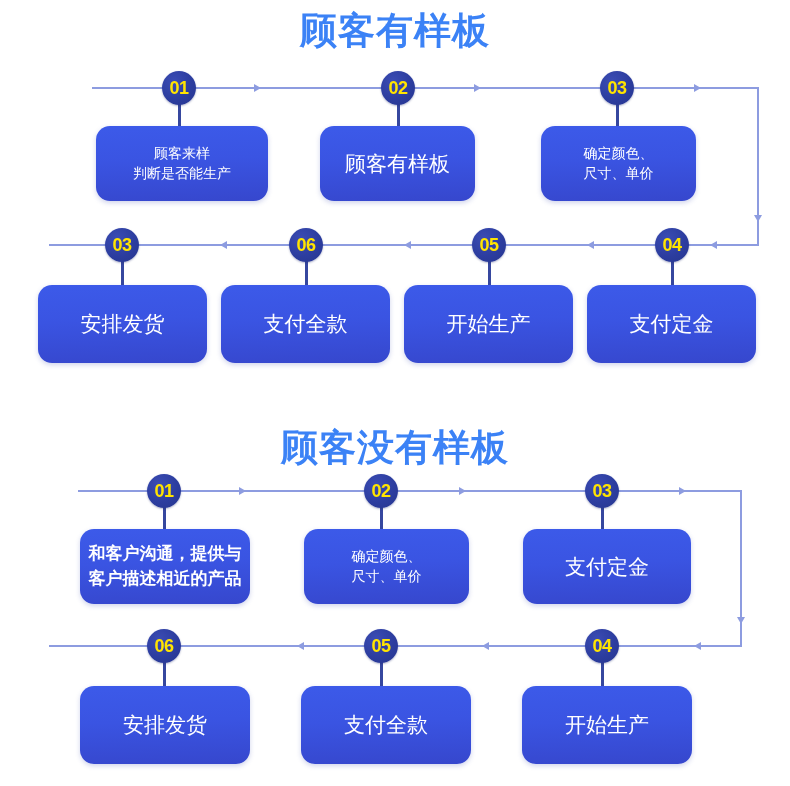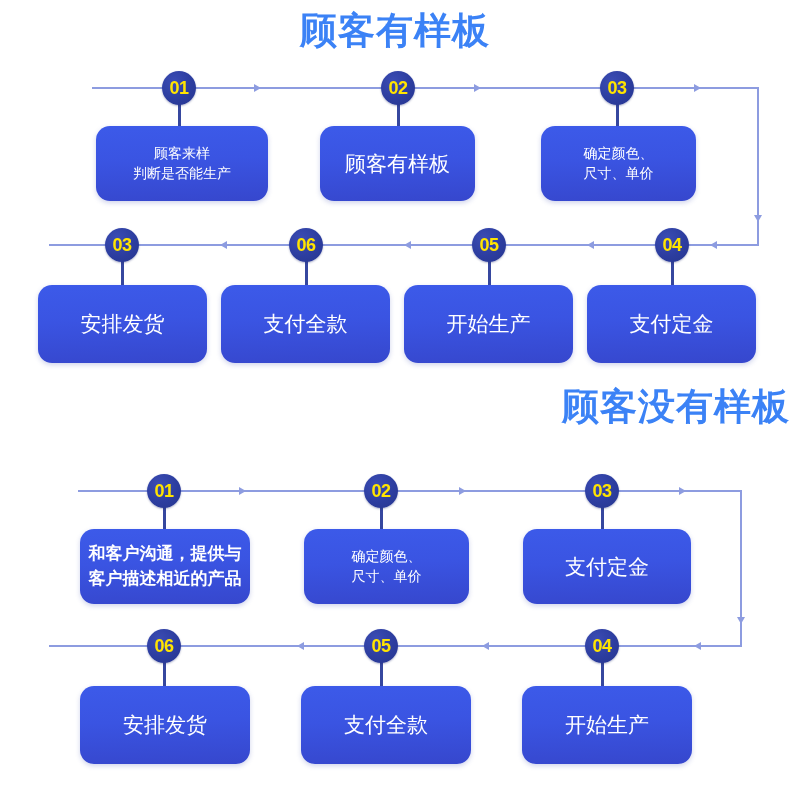--- a/index.html
+++ b/index.html
@@ -26,21 +26,21 @@
     left: 0;
     width: 790px;
     text-align: center;
     color: #3b82f6;
     font-size: 37px;
     font-weight: bold;
     letter-spacing: 1px;
     line-height: 1;
   }
   #title-1 { top: 12px; }
-  #title-2 { top: 388px; text-align: right; }
+  #title-2 { top: 429px; }
 
   
   .flow {
     position: absolute;
     left: 4px;
     width: 776px;
   }
   #flow-1 { top: 60px; height: 320px; }
   #flow-2 { top: 465px; height: 320px; }
 

